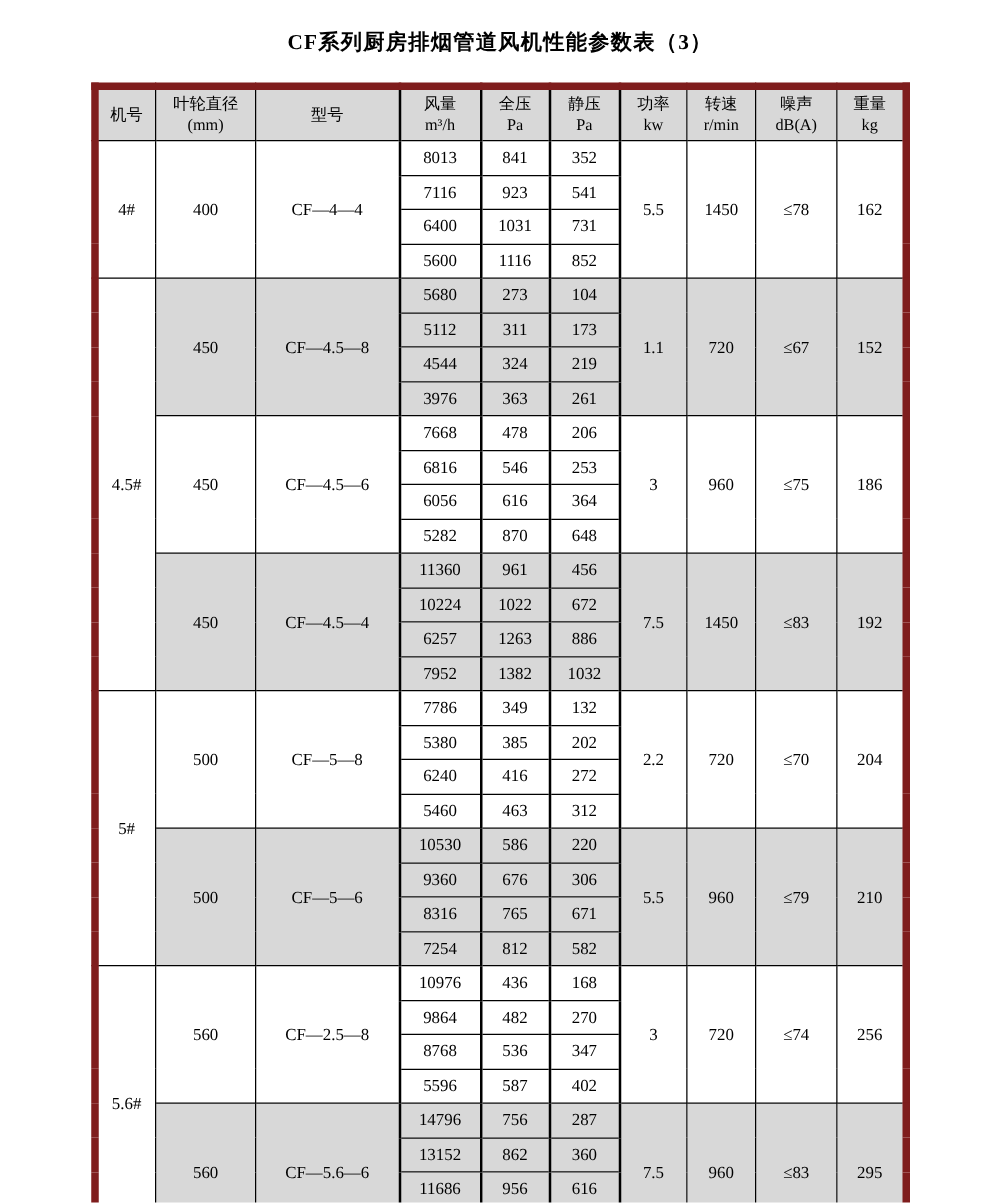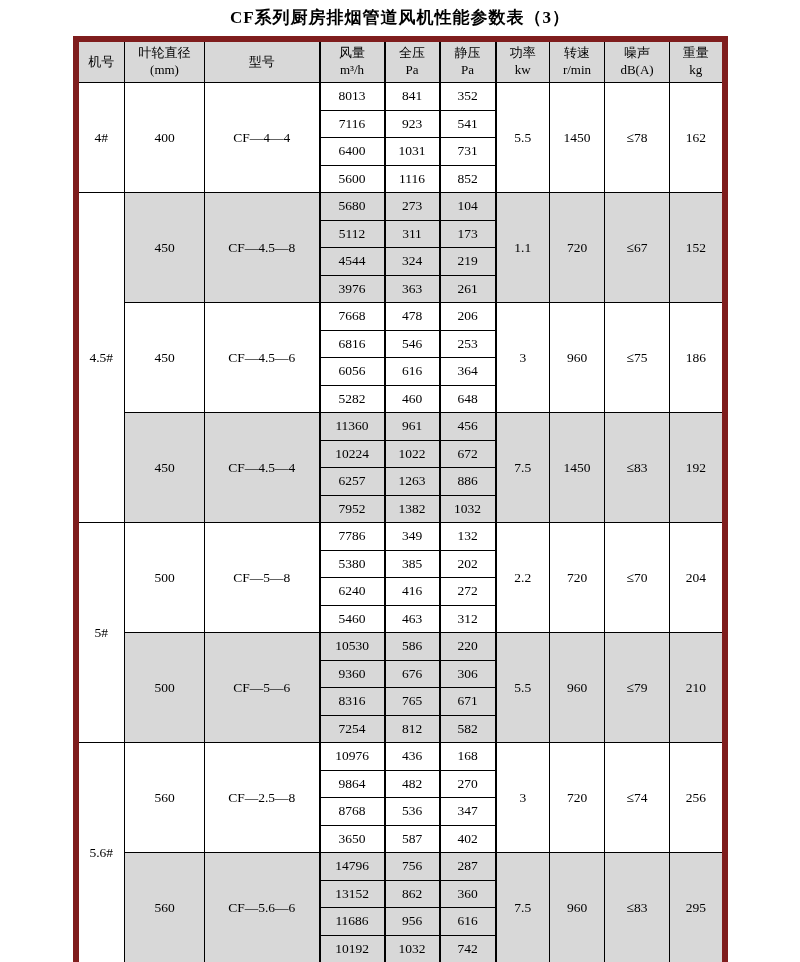--- a/index.html
+++ b/index.html
@@ -6,21 +6,21 @@
     margin: 0; padding: 0;
     background: #ffffff;
   }
   body {
     width: 800px; height: 962px;
     font-family: "Liberation Serif", "DejaVu Serif", serif;
     color: #000;
     overflow: hidden;
   }
   .title {
-    margin: 0;
+    margin: 16px;
     padding-top: 6px;
     height: 28px;
     text-align: center;
     font-size: 17px;
     font-weight: bold;
     letter-spacing: 1px;
   }
   table.perf {
     border-collapse: collapse;
     table-layout: fixed;
@@ -184,21 +184,21 @@
     <td class="bx">546</td>
     <td class="bx">253</td>
   </tr>
   <tr>
     <td class="bx">6056</td>
     <td class="bx">616</td>
     <td class="bx">364</td>
   </tr>
   <tr>
     <td class="bx">5282</td>
-    <td class="bx">460</td>
+    <td class="bx">870</td>
     <td class="bx">648</td>
   </tr>
 
   <tr>
     <td rowspan="4" class="s">450</td>
     <td rowspan="4" class="s">CF—4.5—4</td>
     <td class="bx s">11360</td>
     <td class="bx s">961</td>
     <td class="bx s">456</td>
     <td rowspan="4" class="s">7.5</td>
@@ -293,21 +293,21 @@
     <td class="bx">9864</td>
     <td class="bx">482</td>
     <td class="bx">270</td>
   </tr>
   <tr>
     <td class="bx">8768</td>
     <td class="bx">536</td>
     <td class="bx">347</td>
   </tr>
   <tr>
-    <td class="bx">3650</td>
+    <td class="bx">5596</td>
     <td class="bx">587</td>
     <td class="bx">402</td>
   </tr>
 
   <tr>
     <td rowspan="4" class="s">560</td>
     <td rowspan="4" class="s">CF—5.6—6</td>
     <td class="bx s">14796</td>
     <td class="bx s">756</td>
     <td class="bx s">287</td>

